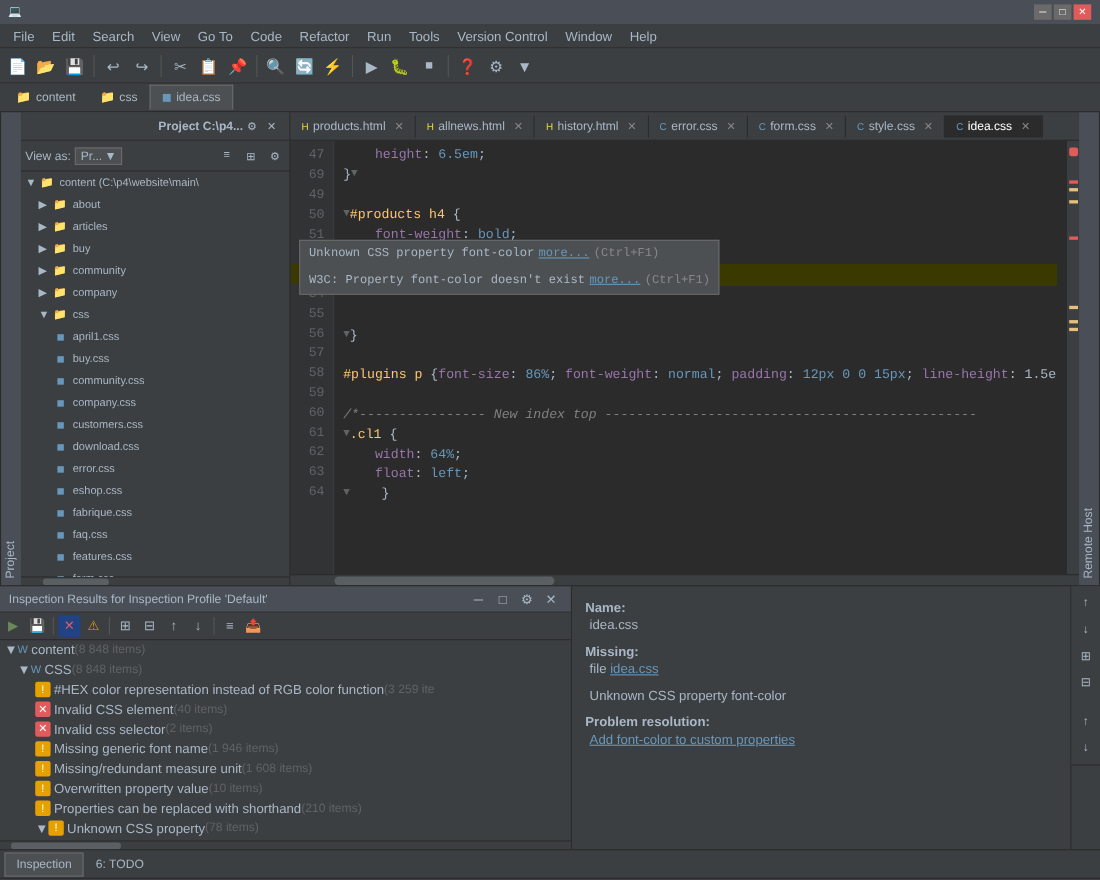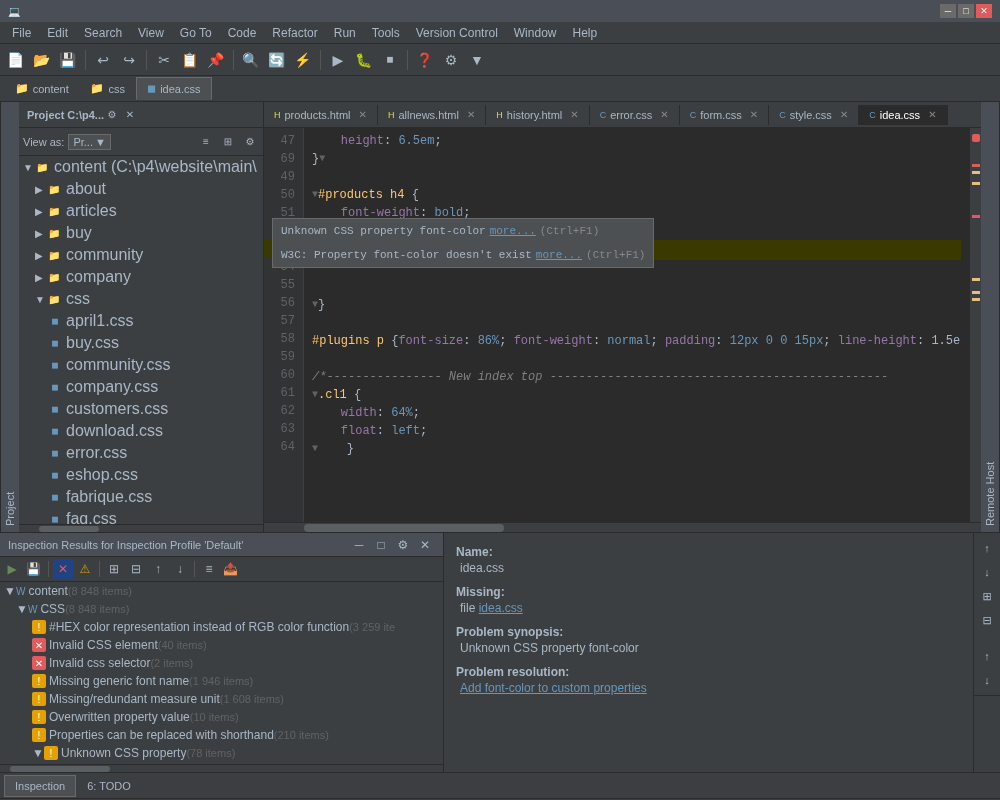--- a/index.html
+++ b/index.html
@@ -23,30 +23,30 @@
     .tb-btn { width: 24px; height: 24px; background: none; border: none; cursor: pointer; color: #a9b7c6; display: flex; align-items: center; justify-content: center; font-size: 14px; }
     .tb-separator { width: 1px; height: 20px; background: #555; margin: 0 3px; }
     
     
     #top-tabs { background: #3c3f41; display: flex; align-items: center; height: 26px; border-bottom: 1px solid #2b2b2b; padding: 0 4px; }
     .top-tab { padding: 4px 10px; font-size: 11px; color: #a9b7c6; cursor: pointer; border: 1px solid transparent; display: flex; align-items: center; gap: 4px; }
     .top-tab.active { background: #4c5052; border-color: #6a6a6a; border-bottom-color: #4c5052; }
     
     
     #left-panel { width: 245px; background: #3c3f41; border-right: 1px solid #2b2b2b; display: flex; flex-direction: column; overflow: hidden; }
-    #panel-header { background: #3d4043; height: 26px; display: flex; align-items: center; padding: 0 8px; font-size: 11px; font-weight: bold; color: #a9b7c6; border-bottom: 1px solid #2b2b2b; justify-content: flex-start; }
+    #panel-header { background: #3d4043; height: 26px; display: flex; align-items: center; padding: 0 8px; font-size: 11px; font-weight: bold; color: #a9b7c6; border-bottom: 1px solid #2b2b2b; justify-content: flex-end; }
     #view-as-bar { background: #3c3f41; height: 28px; display: flex; align-items: center; padding: 0 4px; border-bottom: 1px solid #2b2b2b; gap: 4px; }
     .view-as-label { font-size: 11px; color: #a9b7c6; }
     .view-as-dropdown { background: #4c5052; border: 1px solid #6a6a6a; color: #a9b7c6; font-size: 11px; padding: 1px 4px; cursor: pointer; display: flex; align-items: center; gap: 2px; }
     #tree-container { flex: 1; overflow-y: auto; overflow-x: hidden; }
     .tree-item { display: flex; align-items: center; padding: 2px 4px; cursor: pointer; white-space: nowrap; }
     .tree-arrow { display: inline-block; width: 12px; font-size: 10px; color: #a9b7c6; }
     .tree-icon { width: 16px; height: 16px; display: inline-flex; align-items: center; justify-content: center; font-size: 10px; margin-right: 3px; }
     .folder-icon { color: #d4a017; }
-    .tree-label { font-size: 16px; color: #a9b7c6; }
+    .tree-label { font-size: 10px; color: #a9b7c6; }
     
     
     #editor-area { flex: 1; display: flex; flex-direction: column; background: #2b2b2b; }
     #editor-tabs { background: #3c3f41; display: flex; align-items: center; height: 26px; border-bottom: 1px solid #2b2b2b; overflow: hidden; }
     .editor-tab { padding: 4px 10px; font-size: 11px; color: #a9b7c6; cursor: pointer; border-right: 1px solid #2b2b2b; display: flex; align-items: center; gap: 4px; white-space: nowrap; }
     .editor-tab.active { background: #2b2b2b; color: #fff; }
     .editor-tab .tab-close-x { font-size: 10px; color: #888; cursor: pointer; margin-left: 4px; }
     
     
     #code-editor { flex: 1; display: flex; overflow: hidden; position: relative; }
@@ -63,21 +63,21 @@
     .tooltip-shortcut { color: #888; }
     
     
     #error-stripe { width: 12px; background: #3c3f41; border-left: 1px solid #2b2b2b; display: flex; flex-direction: column; align-items: center; padding: 4px 0; gap: 2px; }
     .stripe-error { width: 8px; height: 3px; background: #e05c5c; }
     .stripe-warn { width: 8px; height: 3px; background: #e5c07b; }
     .stripe-overview { width: 8px; height: 8px; background: #e05c5c; border-radius: 2px; margin-top: 2px; }
     
     
     #inspection-panel { height: 240px; background: #3c3f41; display: flex; border-top: 1px solid #2b2b2b; }
-    #inspection-left { width: 444px; border-right: 1px solid #2b2b2b; display: flex; flex-direction: column; overflow: hidden; }
+    #inspection-left { width: 520px; border-right: 1px solid #2b2b2b; display: flex; flex-direction: column; overflow: hidden; }
     #inspection-header { background: #4a4f57; height: 24px; display: flex; align-items: center; padding: 0 8px; font-size: 11px; color: #a9b7c6; border-bottom: 1px solid #2b2b2b; justify-content: space-between; }
     #inspection-toolbar { background: #3c3f41; display: flex; align-items: center; padding: 2px; border-bottom: 1px solid #2b2b2b; gap: 2px; flex-shrink: 0; }
     .insp-btn { width: 20px; height: 20px; background: none; border: none; cursor: pointer; color: #a9b7c6; display: flex; align-items: center; justify-content: center; font-size: 12px; }
     .insp-btn.active { background: #214283; }
     #inspection-tree { flex: 1; overflow-y: auto; overflow-x: hidden; }
     .insp-item { display: flex; align-items: center; padding: 2px 4px; cursor: pointer; white-space: nowrap; }
     .insp-icon { width: 14px; height: 14px; display: inline-flex; align-items: center; justify-content: center; font-size: 10px; border-radius: 2px; margin-right: 3px; }
     .icon-error { background: #e05c5c; color: #fff; }
     .icon-warn { background: #e5a100; color: #fff; }
     .icon-expand { color: #a9b7c6; width: 12px; }
@@ -575,21 +575,20 @@
   <div id="inspection-right">
     <div class="insp-field-label">Name:</div>
     <div class="insp-field-value">idea.css</div>
 
     <div class="insp-field-label">Missing:</div>
     <div class="insp-field-value">
       <span>file</span>
       <span class="insp-link">idea.css</span>
     </div>
 
-    <div class="insp-field-label">Problem synopsis:</div>
     <div class="insp-field-value">Unknown CSS property font-color</div>
 
     <div class="insp-field-label">Problem resolution:</div>
     <div class="insp-field-value">
       <span class="insp-link">Add font-color to custom properties</span>
     </div>
   </div>
 
   <div style="display:flex; flex-direction:column; border-left:1px solid #2b2b2b;">
     <div style="width:26px; background:#3c3f41; display:flex; flex-direction:column; align-items:center; padding:4px 0; gap:2px; border-bottom:1px solid #2b2b2b;">

